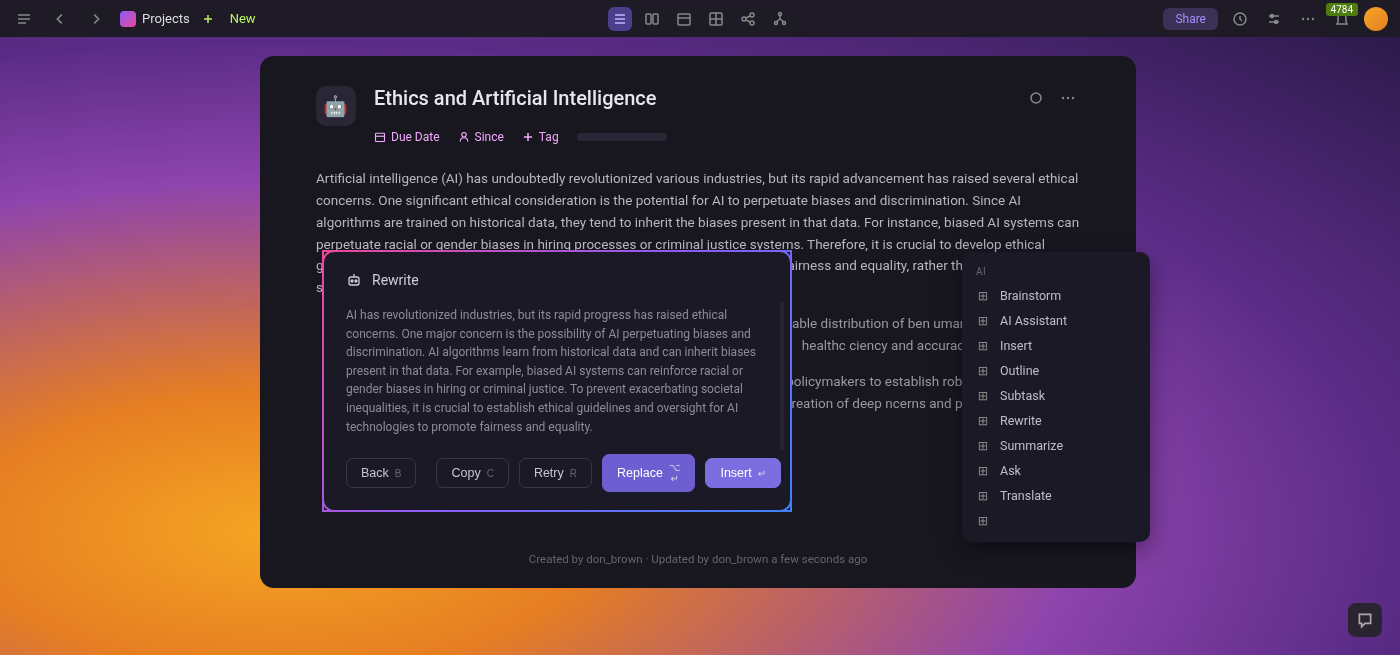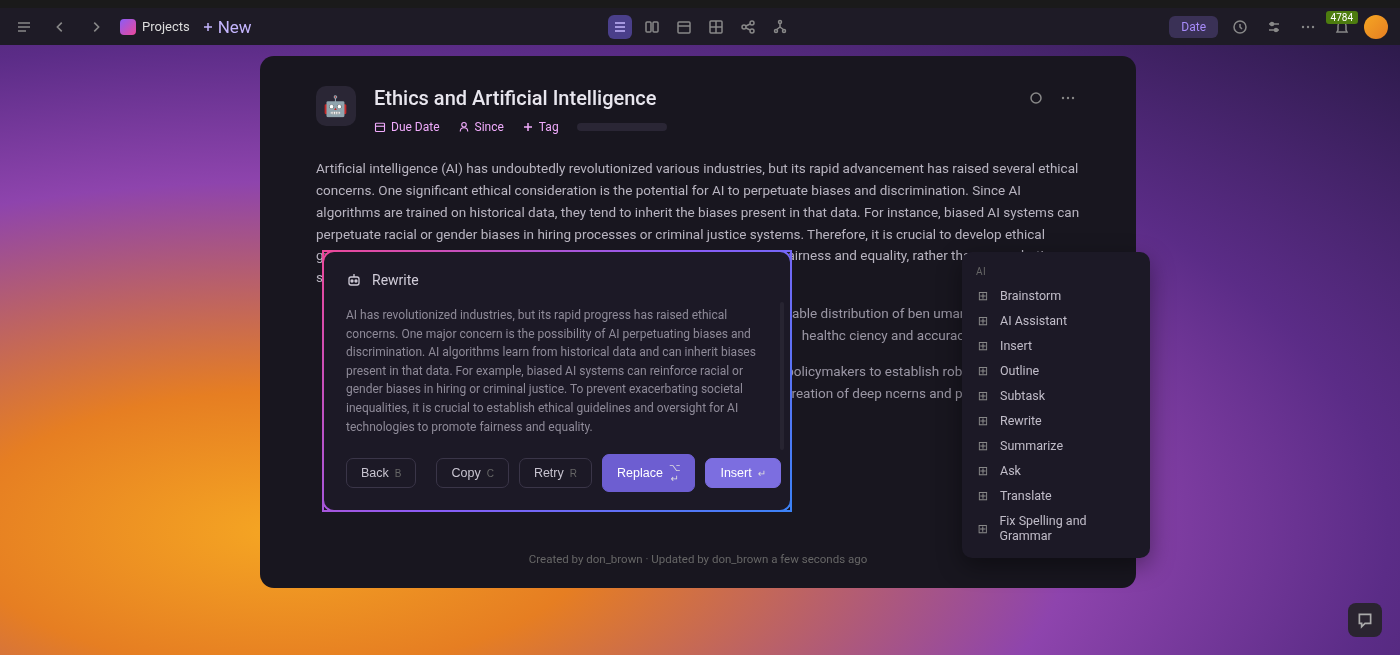--- a/index.html
+++ b/index.html
@@ -16,34 +16,33 @@
   background: radial-gradient(ellipse at 20% 80%, #f5a623 0%, #e67e22 20%, #8e44ad 50%, #5b2c87 70%, #2c1a4a 100%);
 }
 .topbar {
   position: relative;
   height: 37px;
   background: #1e1b26;
   display: flex;
   align-items: center;
   padding: 0 12px;
   z-index: 10;
-  margin-top: 8px;
 }
 .topbar-left { display: flex; align-items: center; gap: 12px; flex: 1; }
 .topbar-center { display: flex; align-items: center; gap: 8px; }
 .topbar-right { display: flex; align-items: center; gap: 10px; flex: 1; justify-content: flex-end; }
 .icon-btn {
   width: 24px; height: 24px;
   display: flex; align-items: center; justify-content: center;
   color: #888; cursor: pointer; border-radius: 4px;
 }
 .icon-btn.active { background: #4a3f8a; color: #c4b5fd; border-radius: 6px; padding: 2px 4px; }
 .project-link { display: flex; align-items: center; gap: 6px; color: #ddd; font-size: 13px; cursor: pointer; }
 .logo-icon { width: 16px; height: 16px; background: linear-gradient(135deg,#8b5cf6,#ec4899); border-radius: 4px; }
-.new-btn { display: flex; align-items: center; gap: 4px; color: #c4b5fd; font-size: 17px; cursor: pointer; }
+.new-btn { display: flex; align-items: center; gap: 16px; color: #bef264; font-size: 13px; cursor: pointer; }
 .share-btn { background: #3a3156; color: #a78bfa; padding: 4px 12px; border-radius: 6px; font-size: 12px; cursor: pointer; }
 .badge { background: #4d7c0f; color: #fff; font-size: 10px; padding: 1px 5px; border-radius: 3px; position: absolute; top: -4px; right: -4px; }
 .avatar { width: 24px; height: 24px; border-radius: 50%; background: linear-gradient(135deg,#f5a623,#e67e22); }
 .notif-wrapper { position: relative; }
 
 .doc-card {
   position: absolute;
   left: 260px; top: 56px;
   width: 876px; height: 532px;
   background: #18161f;
@@ -53,21 +52,21 @@
   color: #c8c4d0;
 }
 .doc-header { display: flex; gap: 18px; align-items: flex-start; margin-bottom: 24px; }
 .doc-icon {
   width: 40px; height: 40px;
   background: #2a2635;
   border-radius: 10px;
   display: flex; align-items: center; justify-content: center;
   font-size: 20px;
 }
-.doc-title { color: #e8e6ee; font-size: 20px; font-weight: 500; margin-bottom: 10px; }
+.doc-title { color: #e8e6ee; font-size: 20px; font-weight: 500; margin-bottom: 20px; }
 .doc-meta { display: flex; gap: 18px; align-items: center; }
 .meta-btn { display: flex; align-items: center; gap: 5px; color: #f0abfc; font-size: 12px; cursor: pointer; }
 .meta-placeholder { width: 90px; height: 8px; background: #2a2635; border-radius: 4px; }
 .doc-header-right { margin-left: auto; display: flex; gap: 8px; color: #555; }
 .doc-body { font-size: 13.5px; line-height: 1.62; color: #b8b4c0; }
 .doc-body p { margin-bottom: 14px; }
 .ai-tag { color: #888; font-style: italic; }
 .doc-footer { text-align: center; color: #666; font-size: 11.5px; margin-top: 4px; position: absolute; bottom: 22px; left: 0; right: 0; }
 
 .rewrite-panel {
@@ -213,21 +212,21 @@
     <div class="icon-btn">
       <svg width="16" height="16" viewBox="0 0 16 16" fill="none" stroke="currentColor" stroke-width="1.5">
           <circle cx="8" cy="3" r="1.5"></circle>
           <circle cx="4" cy="12" r="1.5"></circle>
           <circle cx="12" cy="12" r="1.5"></circle>
           <path d="M8 5v3M8 8l-4 3M8 8l4 3"></path>
         </svg>
     </div>
   </div>
   <div class="topbar-right">
-    <div class="share-btn">Date</div>
+    <div class="share-btn">Share</div>
     <div class="icon-btn">
       <svg width="16" height="16" viewBox="0 0 16 16" fill="none" stroke="currentColor" stroke-width="1.5">
           <circle cx="8" cy="8" r="6"></circle>
           <path d="M8 5v3l2 2"></path>
         </svg>
     </div>
     <div class="icon-btn">
       <svg width="16" height="16" viewBox="0 0 16 16" fill="none" stroke="currentColor" stroke-width="1.5">
           <path d="M3 5h10M3 11h10"></path>
           <circle cx="6" cy="5" r="1.5" fill="currentColor"></circle>
@@ -375,21 +374,20 @@
   <div class="ai-menu-item">
       <span class="mi">⊞</span>
       <span>Ask</span>
     </div>
   <div class="ai-menu-item">
       <span class="mi">⊞</span>
       <span>Translate</span>
     </div>
   <div class="ai-menu-item">
       <span class="mi">⊞</span>
-      <span>Fix Spelling and Grammar</span>
     </div>
 </div>
 
 <div class="chat-fab">
   <svg width="18" height="18" viewBox="0 0 16 16" fill="none" stroke="currentColor" stroke-width="1.5">
       <path d="M3 3h10v8H8l-3 3v-3H3z"></path>
     </svg>
 </div>
 
 </body></html>

